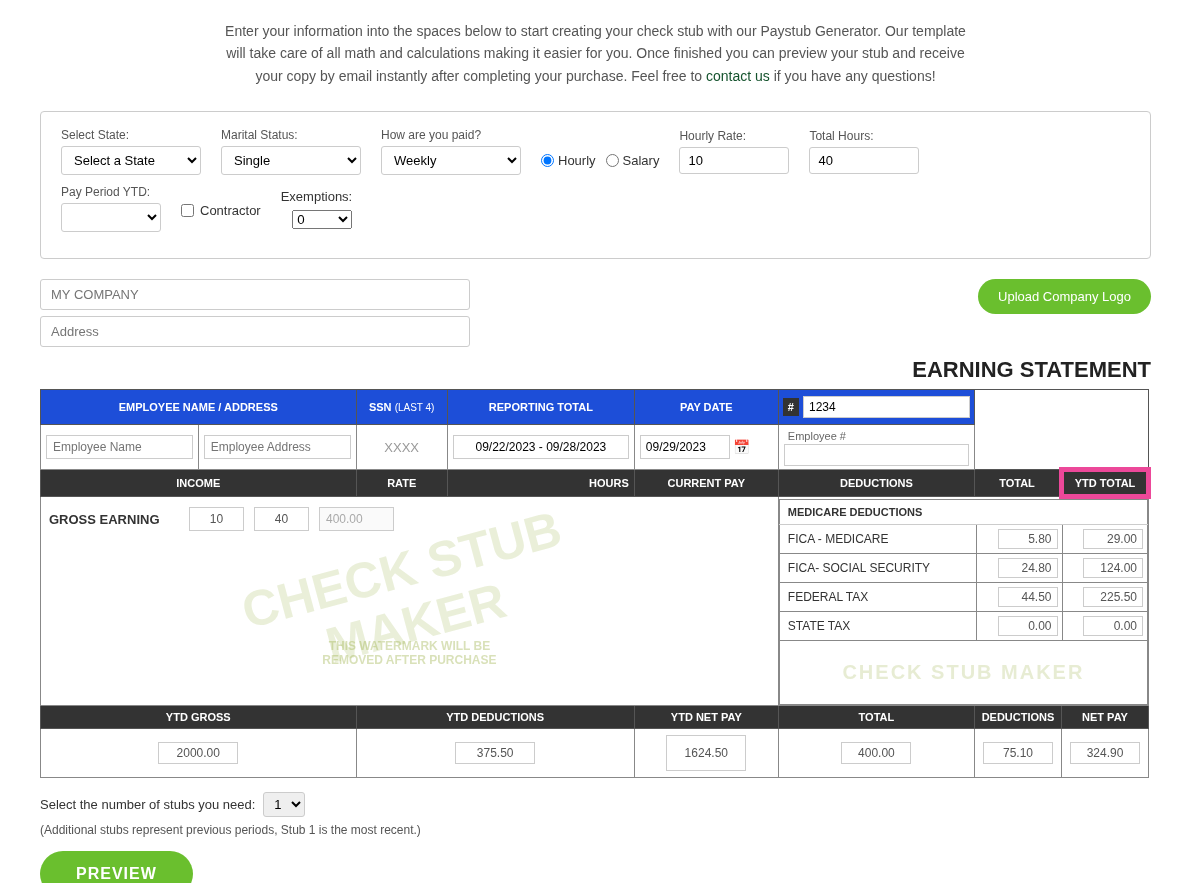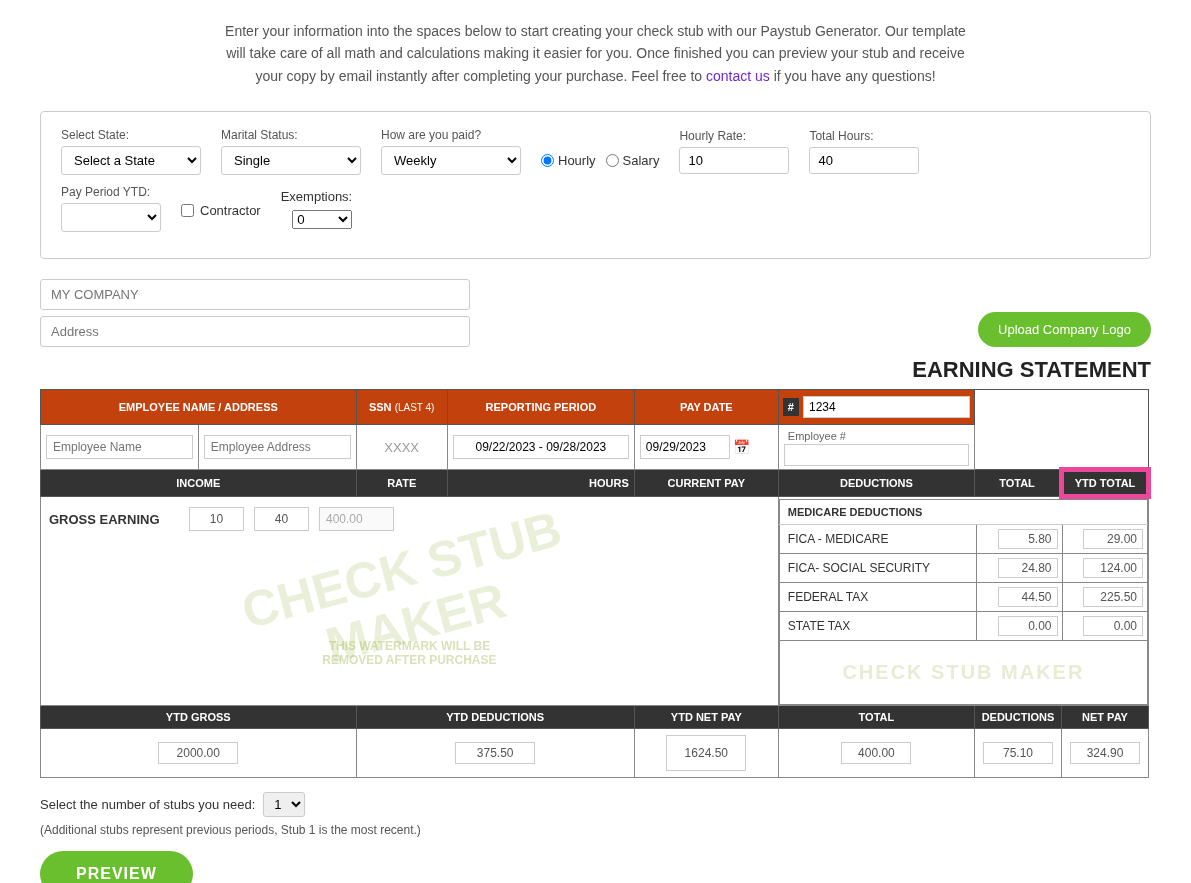--- a/index.html
+++ b/index.html
@@ -1,49 +1,49 @@
 <!DOCTYPE html>
 <html><head>
   <meta charset="utf-8">
   <style>
     * { box-sizing: border-box; margin: 0; padding: 0; }
     body { font-family: Arial, sans-serif; background: #fff; color: #333; font-size: 13px; }
     .page { max-width: 1191px; margin: 0 auto; padding: 20px 40px; }
 
     .intro-text { text-align: center; color: #555; line-height: 1.6; margin-bottom: 24px; font-size: 14px; }
-    .intro-text a { color: #6d28d9; text-decoration: none; }
+    .intro-text a { color: #14532d; text-decoration: none; }
 
     .settings-box { border: 1px solid #ccc; border-radius: 4px; padding: 16px 20px; margin-bottom: 20px; background: #fff; }
     .settings-row { display: flex; align-items: center; gap: 20px; margin-bottom: 10px; flex-wrap: wrap; }
     .settings-group { display: flex; flex-direction: column; gap: 4px; }
     .settings-group label { font-size: 12px; color: #555; }
     .settings-group select, .settings-group input[type="text"] {
       border: 1px solid #ccc; border-radius: 3px; padding: 5px 8px; font-size: 13px; background: #fff;
     }
     .settings-group select { min-width: 140px; appearance: auto; }
     .radio-group { display: flex; align-items: center; gap: 10px; margin-top: 18px; }
     .radio-group label { display: flex; align-items: center; gap: 4px; cursor: pointer; }
     .checkbox-group { display: flex; align-items: center; gap: 6px; margin-top: 4px; }
 
-    .company-section { display: flex; justify-content: space-between; align-items: flex-end; margin-bottom: 10px; }
+    .company-section { display: flex; justify-content: space-between; align-items: flex-start; margin-bottom: 10px; }
     .company-inputs { display: flex; flex-direction: column; gap: 6px; width: 430px; }
     .company-inputs input { border: 1px solid #ccc; border-radius: 3px; padding: 7px 10px; font-size: 13px; width: 100%; }
 
     .upload-logo-btn {
       background: #6abf2e; color: #fff; border: none; border-radius: 20px; padding: 10px 20px;
       font-size: 13px; cursor: pointer; white-space: nowrap;
     }
 
     .earning-statement-title { text-align: right; font-size: 22px; font-weight: bold; color: #222; margin-bottom: 6px; }
 
     .stub-table { width: 100%; border-collapse: collapse; border: 1px solid #555; }
     .stub-table th { background: #333; color: #fff; font-size: 11px; font-weight: bold; text-align: center; padding: 6px 4px; border: 1px solid #555; }
     .stub-table td { border: 1px solid #888; padding: 3px 5px; font-size: 12px; vertical-align: middle; }
 
-    .header-row th { background: #c2410c; color: #fff; }
+    .header-row th { background: #1d4ed8; color: #fff; }
 
     .col-employee-name-addr { width: 38%; }
     .col-ssn { width: 10%; text-align: center; }
     .col-reporting { width: 22%; text-align: center; }
     .col-paydate { width: 14%; text-align: center; }
     .col-hash { width: 16%; }
 
     .hash-cell { display: flex; align-items: center; gap: 4px; }
     .hash-label { background: #333; color: #fff; padding: 3px 5px; font-size: 11px; white-space: nowrap; }
     .hash-input { border: 1px solid #ccc; padding: 3px 5px; font-size: 12px; flex: 1; }
@@ -171,21 +171,21 @@
     <thead>
       <tr class="header-row">
         <th class="col-employee-name-addr" colspan="2">
           <span>EMPLOYEE NAME / ADDRESS</span>
         </th>
         <th class="col-ssn">
           <span>SSN</span>
           <span style="font-weight:normal;font-size:10px;">(LAST 4)</span>
         </th>
         <th class="col-reporting">
-          <span>REPORTING PERIOD</span>
+          <span>REPORTING TOTAL</span>
         </th>
         <th class="col-paydate">
           <span>PAY DATE</span>
         </th>
         <th class="col-hash">
           <div class="hash-cell">
             <span class="hash-label">#</span>
             <input type="text" class="hash-input" value="1234" style="">
           </div>
         </th>

